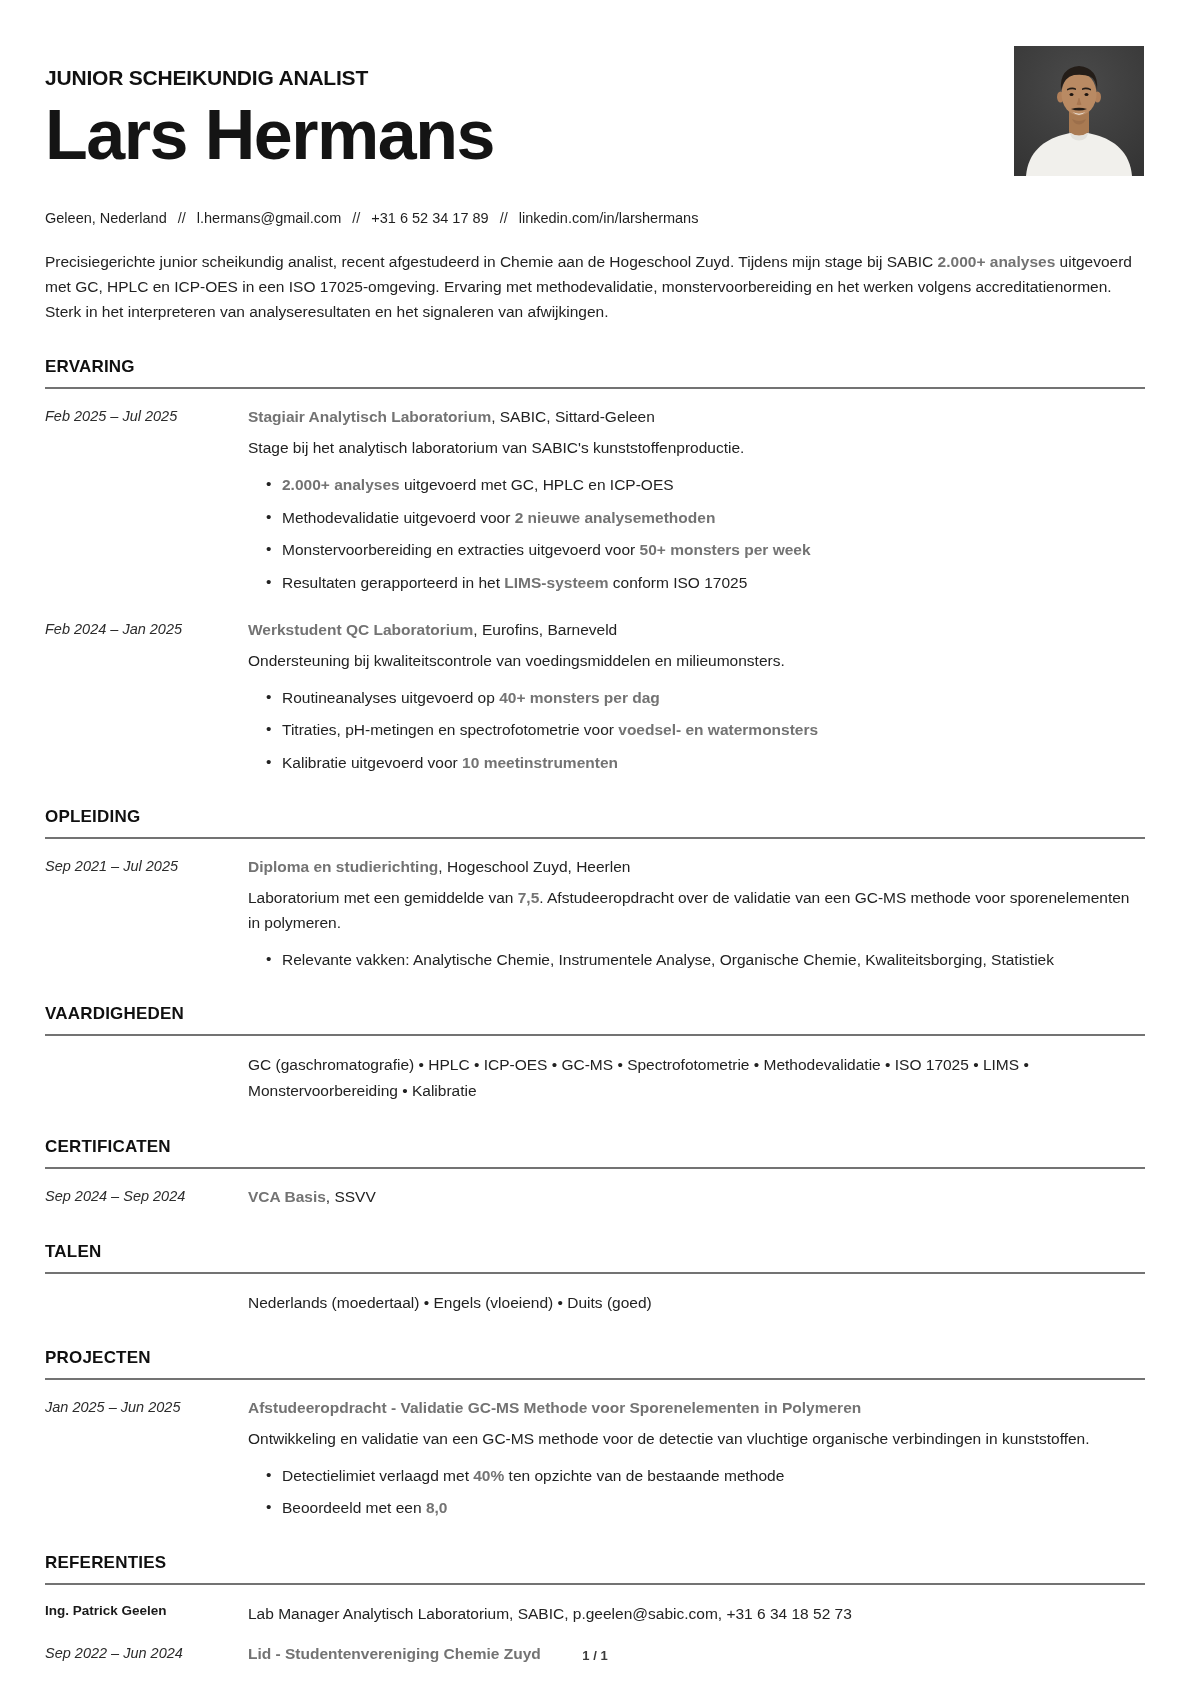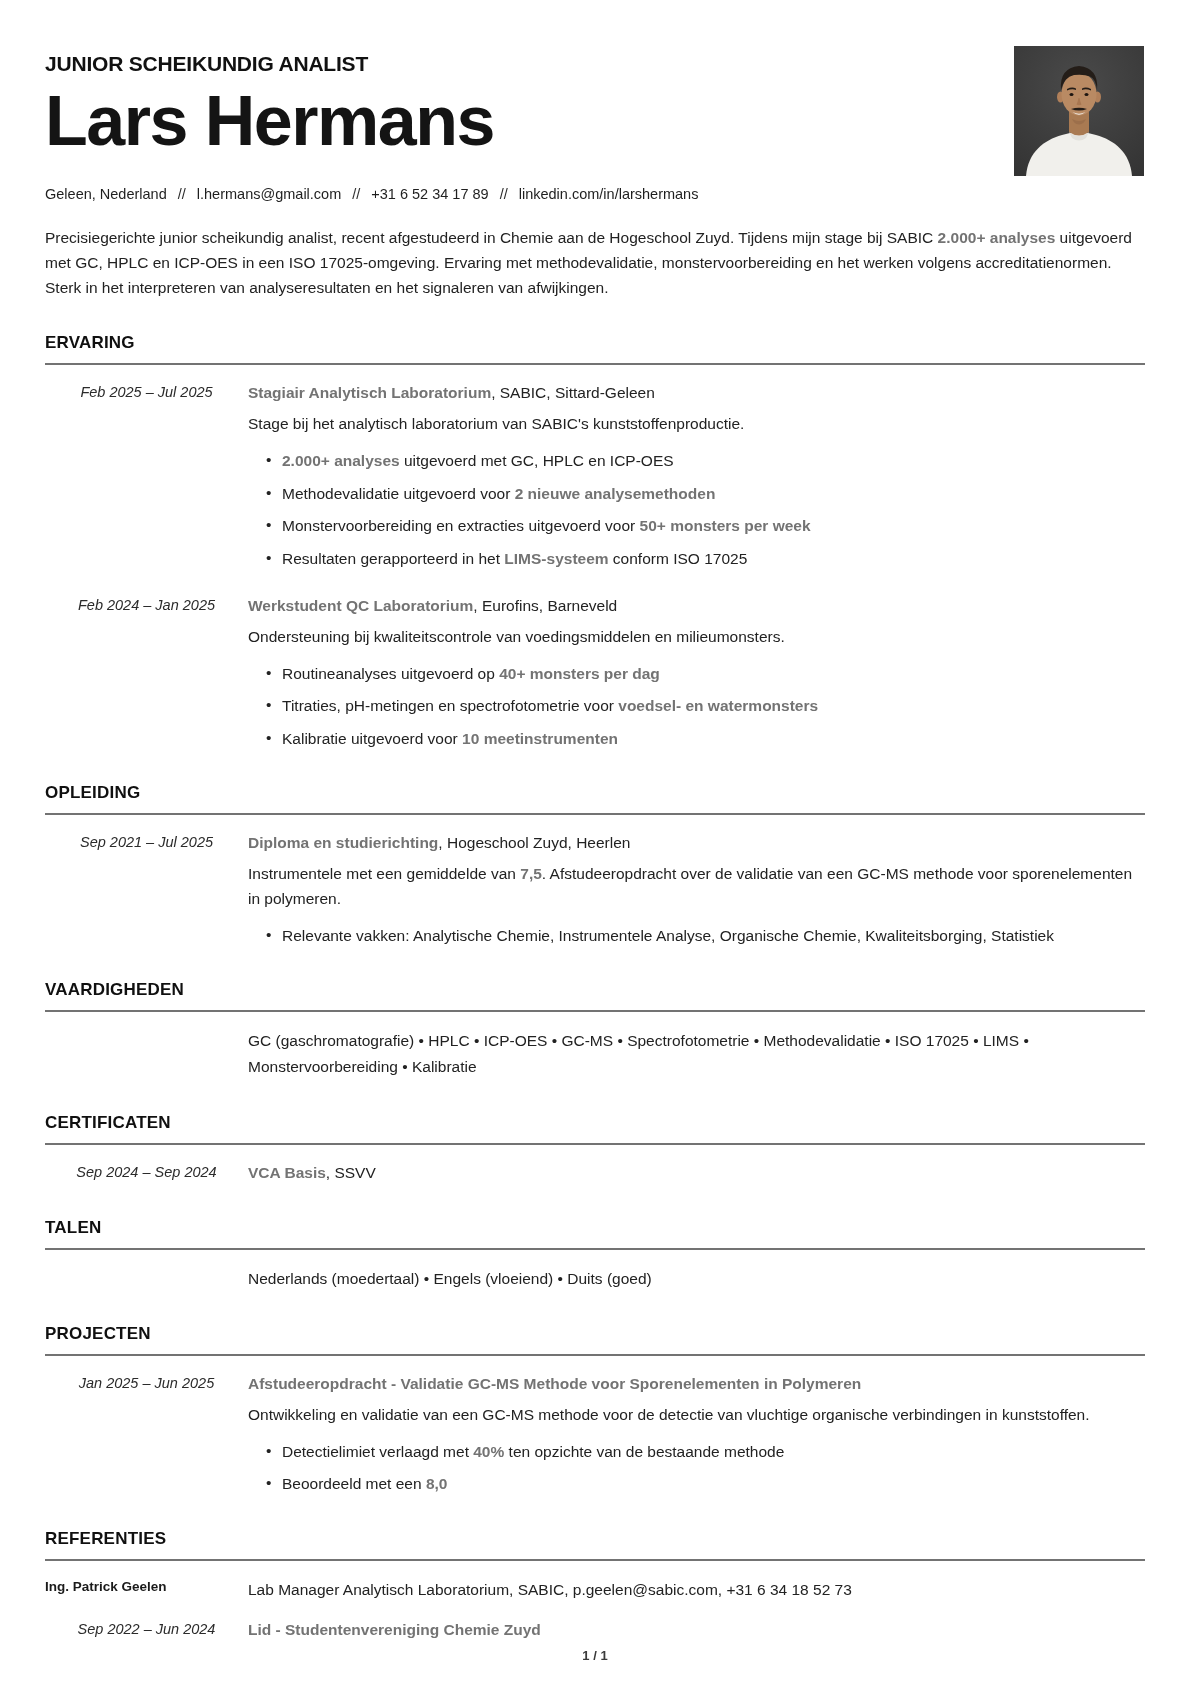--- a/index.html
+++ b/index.html
@@ -1,32 +1,32 @@
 <!DOCTYPE html>
 <html lang="nl"><head>
 <meta charset="utf-8">
 <style>
   html,body{margin:0;padding:0;background:#ffffff;}
   body{font-family:"Liberation Sans", sans-serif;color:#1c1c1c;}
   .page{position:relative;width:1190px;height:1683px;background:#fff;overflow:hidden;box-sizing:border-box;padding:0 45px;}
   
-  .role-title{padding-top:52px;font-size:21px;font-weight:800;letter-spacing:-0.2px;color:#111;}
+  .role-title{padding-top:66px;font-size:21px;font-weight:800;letter-spacing:-0.2px;color:#111;}
   h1.name{margin:10px 0 0 0;font-size:70px;line-height:1.0;font-weight:800;letter-spacing:-1.5px;color:#141414;}
-  .contact{margin-top:30px;font-size:14.5px;color:#1f1f1f;}
+  .contact{margin-top:40px;font-size:14.5px;color:#1f1f1f;}
   .contact .sep{margin:0 11px;color:#2e2e2e;}
   .photo{position:absolute;top:46px;right:46px;width:130px;height:130px;overflow:hidden;}
   
   .summary{margin:24px 0 0 0;font-size:15.5px;line-height:1.6;color:#222;max-width:1100px;}
   
   section{margin:0;}
   h2.sec{margin:33px 0 0 0;padding-bottom:10px;font-size:17px;font-weight:800;letter-spacing:0.2px;color:#101010;border-bottom:2px solid #737373;}
   .entries{margin-top:16px;}
   .entry{display:grid;grid-template-columns:203px 1fr;margin-bottom:24px;}
   .entry:last-child{margin-bottom:0;}
-  .date{font-style:italic;font-size:14.5px;color:#2b2b2b;padding-top:1px;line-height:1.5;text-align:center;}
+  .date{font-style:italic;font-size:14.5px;color:#2b2b2b;padding-top:1px;line-height:1.5;}
   .ref-name{font-size:13.5px;font-weight:700;color:#1a1a1a;padding-top:2px;}
   .ebody{font-size:15.5px;line-height:1.55;color:#222;}
   .heading{font-size:15.5px;color:#222;}
   .desc{margin-top:7px;line-height:1.6;}
   .b{font-weight:700;color:#737373;}
   ul.bullets{margin:13px 0 0 0;padding:0;list-style:none;}
   ul.bullets li{position:relative;padding-left:34px;margin-bottom:10px;line-height:1.45;}
   ul.bullets li:last-child{margin-bottom:0;}
   ul.bullets li::before{content:"\2022";position:absolute;left:18px;top:-1px;color:#222;}
   .plainline{line-height:1.65;}
@@ -115,21 +115,21 @@
     </div>
   </section>
 
   <section>
     <h2 class="sec">OPLEIDING</h2>
     <div class="entries">
       <div class="entry">
         <div class="date">Sep 2021 – Jul 2025</div>
         <div class="ebody">
           <div class="heading"><span class="b">Diploma en studierichting</span><span>, Hogeschool Zuyd, Heerlen</span></div>
-          <div class="desc"><span>Instrumentele met een gemiddelde van </span><span class="b">7,5</span><span>. Afstudeeropdracht over de validatie van een GC-MS methode voor sporenelementen in polymeren.</span></div>
+          <div class="desc"><span>Laboratorium met een gemiddelde van </span><span class="b">7,5</span><span>. Afstudeeropdracht over de validatie van een GC-MS methode voor sporenelementen in polymeren.</span></div>
           <ul class="bullets">
             <li><span>Relevante vakken: Analytische Chemie, Instrumentele Analyse, Organische Chemie, Kwaliteitsborging, Statistiek</span></li>
           </ul>
         </div>
       </div>
     </div>
   </section>
 
   <section>
     <h2 class="sec">VAARDIGHEDEN</h2>

